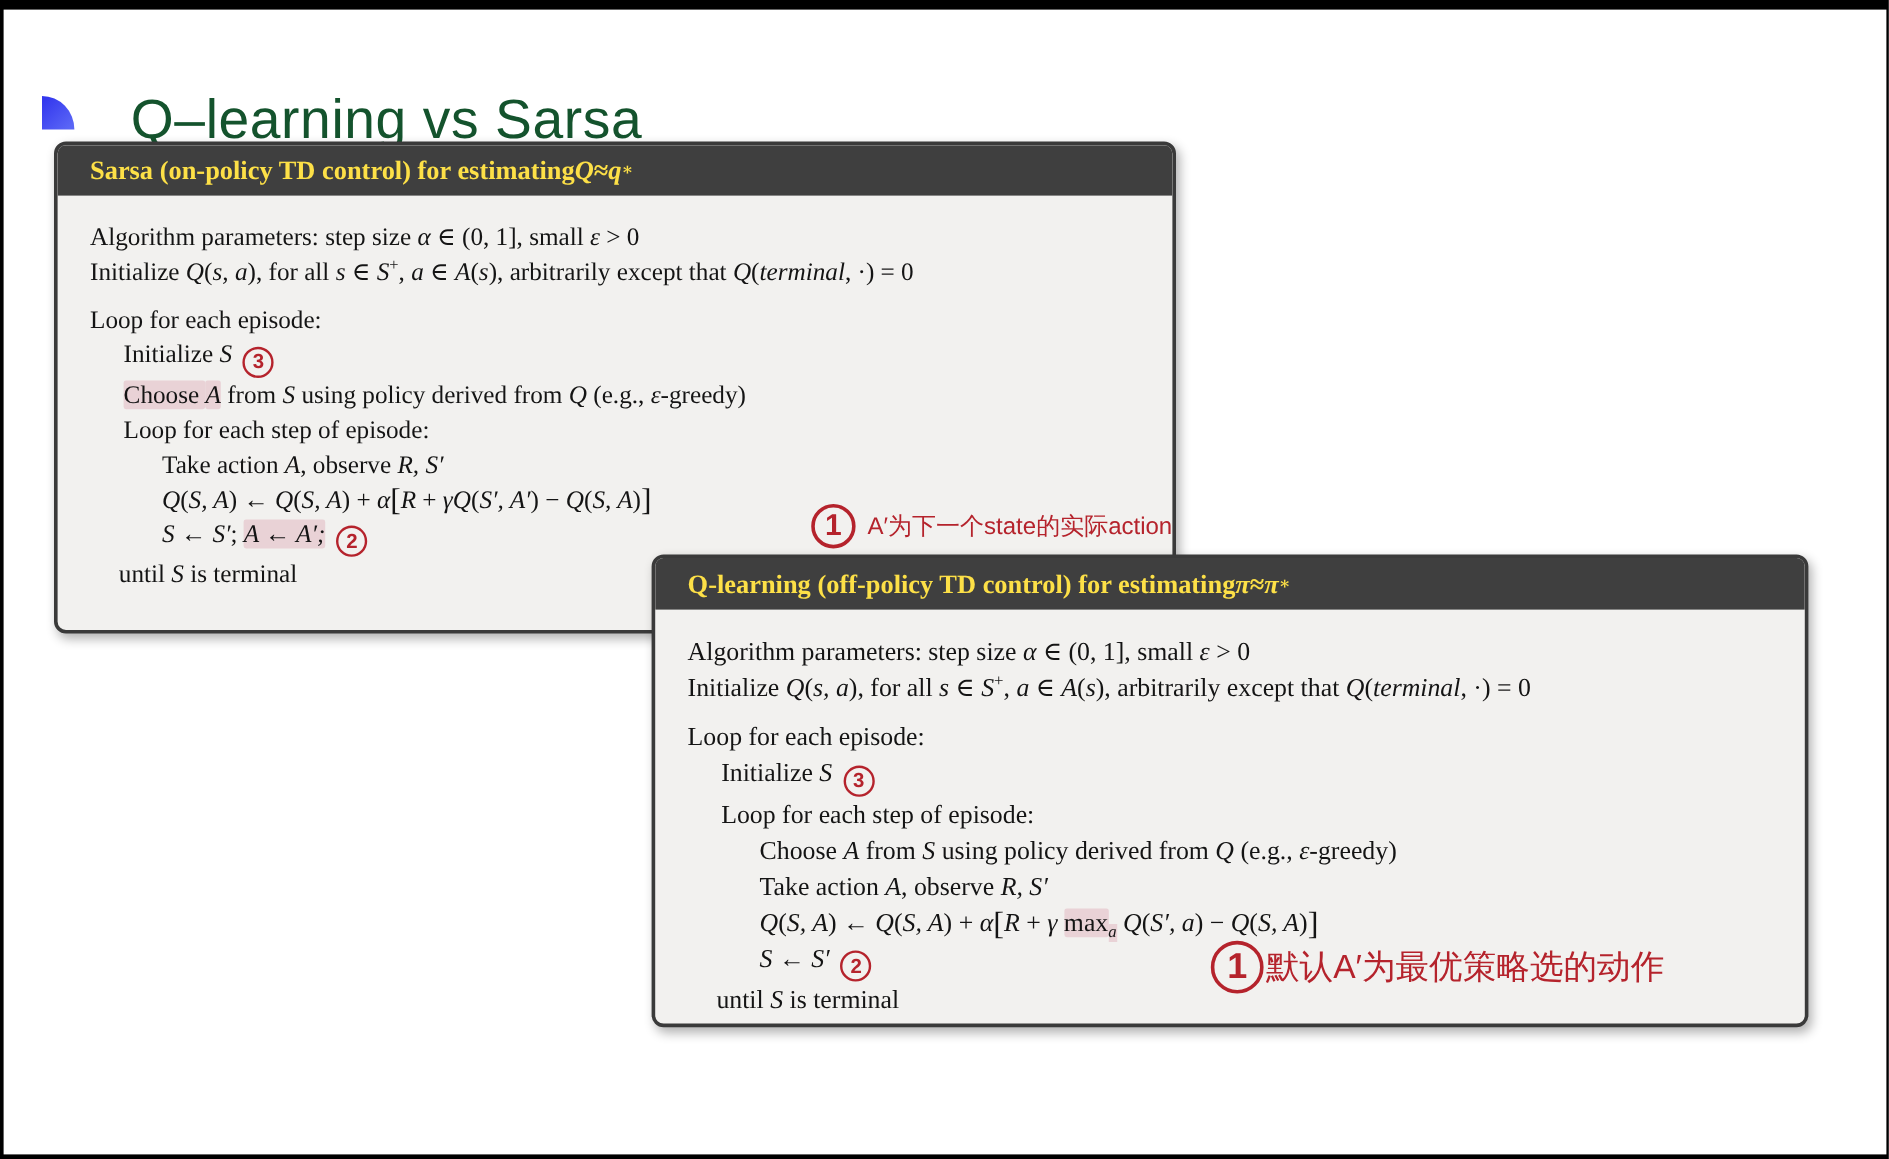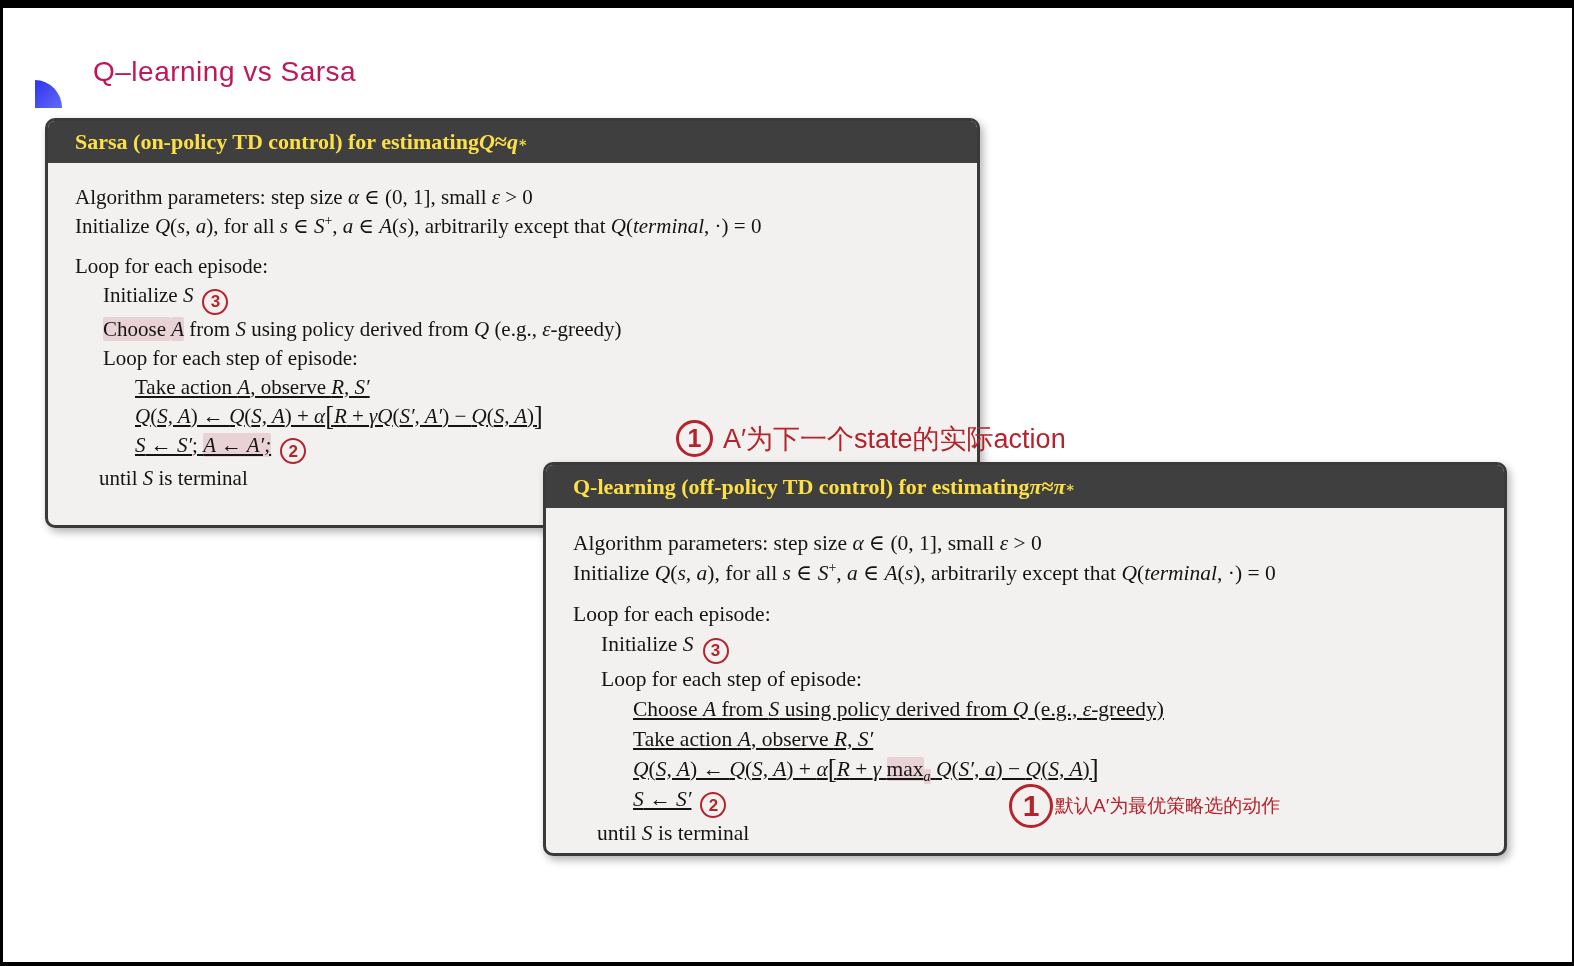--- a/index.html
+++ b/index.html
@@ -12,23 +12,23 @@
     position:absolute;left:3px;top:8px;right:2px;bottom:4px;
     background:#ffffff;
   }
   
   .accent-wedge{
     position:absolute;left:32px;top:72px;width:27px;height:28px;
     background:linear-gradient(135deg,#3438ee 10%,#5a66f6 90%);
     border-top-right-radius:100% 100%;
   }
   .slide-title{
-    position:absolute;left:90px;top:48px;margin:0;
+    position:absolute;left:90px;top:48px;margin:16px;
     font-family:"Liberation Sans","DejaVu Sans",sans-serif;
-    font-size:28px;font-weight:500;color:#be185d;letter-spacing:0.5px;
+    font-size:46px;font-weight:500;color:#14532d;letter-spacing:0.5px;
     white-space:nowrap;
   }
   
   .algo-box{
     position:absolute;background:#f2f1ef;border:3px solid #3a3a3a;
     border-radius:10px;overflow:hidden;
     box-shadow:3px 4px 9px rgba(0,0,0,0.30);
   }
   .sarsa-box{left:42px;top:110px;width:929px;height:404px;z-index:1;}
   .q-box{left:540px;top:454px;width:958px;height:388px;z-index:2;}
@@ -38,21 +38,21 @@
     white-space:nowrap;
   }
   .q-box .algo-header{height:43px;}
   .algo-body{padding:9px 6px 0 27px;font-size:21px;color:#141414;margin-top:11px;}
   .sarsa-box .algo-body{line-height:29px;}
   .q-box .algo-body{line-height:30px;font-size:21.5px;}
   .algo-line{white-space:nowrap;}
   .algo-line.gap{margin-top:11px;}
   .indent-0{padding-left:0;}
   .indent-1{padding-left:28px;}
-  .indent-2{padding-left:60px;text-decoration:underline;}
+  .indent-2{padding-left:60px;}
   .indent-u{padding-left:24px;}
   
   .seg.rm{font-style:normal;}
   .seg.it{font-style:italic;}
   .seg.hl{background:#e9d2d6;border-radius:2px;}
   .seg.hl-it{background:#e9d2d6;font-style:italic;border-radius:2px;}
   .seg.sup{font-size:0.65em;vertical-align:super;line-height:0;}
   .seg.sub{font-size:0.65em;vertical-align:sub;line-height:0;}
   .seg.hl-sub{background:#e9d2d6;font-style:italic;font-size:0.65em;vertical-align:sub;line-height:0;}
   .seg.big{font-size:1.25em;vertical-align:-0.085em;line-height:0;}
@@ -71,24 +71,24 @@
     color:#b5232c;font-family:"Liberation Sans","DejaVu Sans",sans-serif;
     white-space:nowrap;
   }
   .annotation-circle{
     display:inline-flex;align-items:center;justify-content:center;
     box-sizing:border-box;border:3px solid #b5232c;border-radius:50%;
     color:#b5232c;line-height:1;flex:none;font-weight:600;
   }
   .annotation-sarsa{left:673px;top:412px;gap:10px;}
   .annotation-sarsa .annotation-circle{width:37px;height:37px;font-size:25px;}
-  .annotation-sarsa .annotation-text{font-size:27px;}
+  .annotation-sarsa .annotation-text{font-size:20px;}
   .annotation-q{left:1006px;top:776px;gap:2px;}
   .annotation-q .annotation-circle{width:44px;height:44px;font-size:30px;}
-  .annotation-q .annotation-text{font-size:19px;}
+  .annotation-q .annotation-text{font-size:28px;}
 </style>
 </head>
 <body>
 
 <div class="frame">
 
   <span class="accent-wedge"></span>
   <h1 class="slide-title">Q–learning vs Sarsa</h1>
 
   <section class="algo-box sarsa-box">

